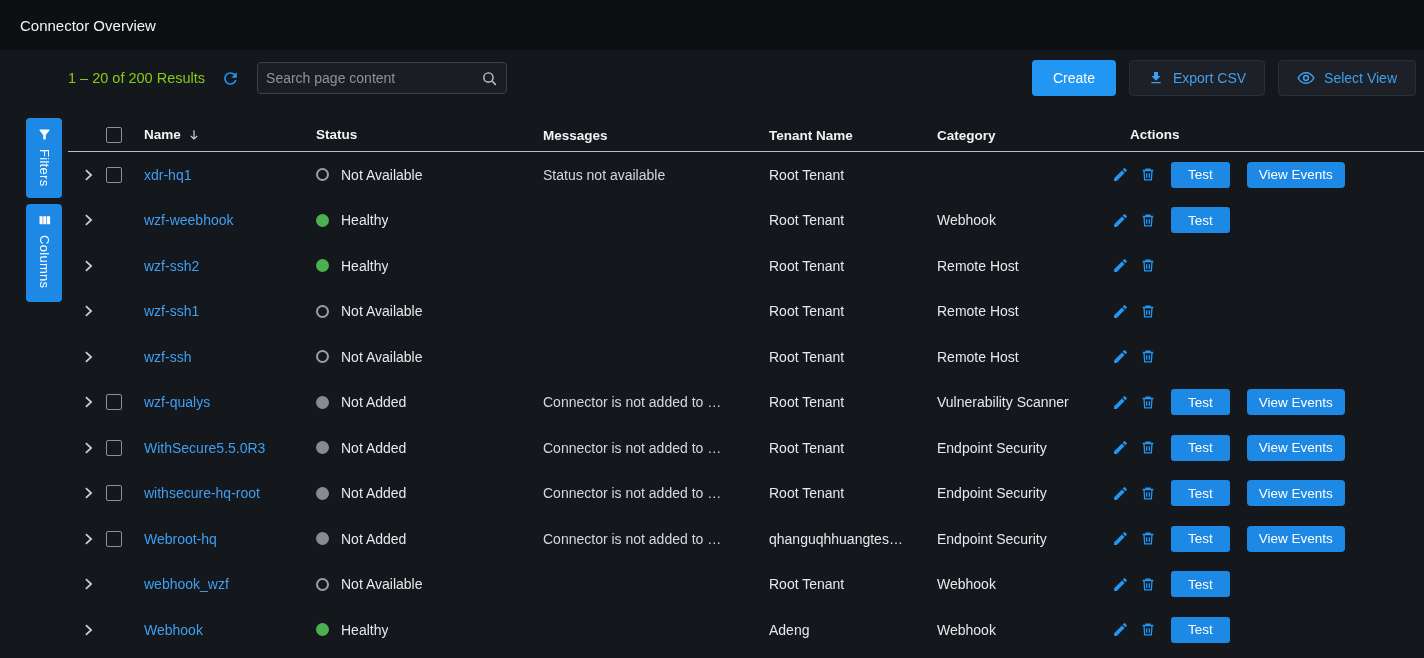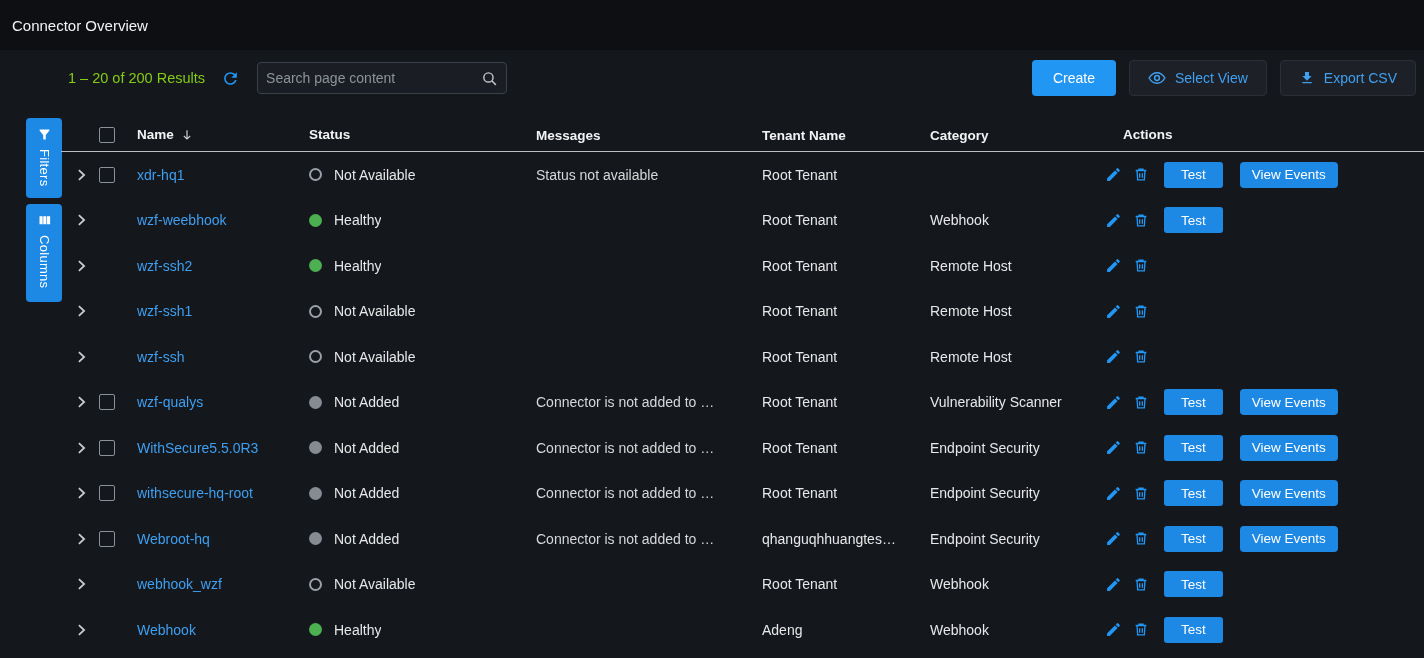--- a/index.html
+++ b/index.html
@@ -1,40 +1,40 @@
 <!DOCTYPE html>
 <html><head>
 <meta charset="utf-8">
 <style>
   * { margin:0; padding:0; box-sizing:border-box; }
   html,body { background:#0d0f12; }
   body { font-family:"Liberation Sans","DejaVu Sans",sans-serif; }
   .page { position:relative; width:1424px; height:658px; background:#14171c; overflow:hidden; }
   .top-strip { position:absolute; top:0; left:0; right:0; height:50px; background:#0d0f12; }
-  .page-title { position:absolute; top:17px; left:12px; color:#f2f3f4; font-size:15px; font-weight:500; }
+  .page-title { position:absolute; top:17px; left:20px; color:#f2f3f4; font-size:15px; font-weight:500; }
 
   
   .toolbar { position:absolute; top:60px; left:0; right:0; height:36px; display:flex; align-items:center; }
   .results-text { margin-left:68px; color:#84cc16; font-size:14.5px; white-space:nowrap; }
   .refresh-btn { margin-left:14px; width:22px; height:22px; display:flex; align-items:center; justify-content:center; cursor:pointer; background:none; border:none; }
   .search-box { margin-left:16px; width:250px; height:32px; background:#1a1e24; border:1px solid #3b4149; border-radius:4px; display:flex; align-items:center; padding:0 8px; }
   .search-box input { flex:1; background:transparent; border:none; outline:none; color:#d6d9dc; font-size:14px; font-family:inherit; }
   .search-box input::placeholder { color:#8d939a; }
   .toolbar-right { margin-left:auto; margin-right:8px; display:flex; align-items:center; gap:13px; }
   .btn-primary { height:36px; padding:0 21px; background:#2196f3; color:#ffffff; font-size:14px; border:none; border-radius:4px; cursor:pointer; font-family:inherit;margin-left:48px; }
   .btn-dark { height:36px; padding:0 18px; background:#1d2127; border:1px solid #2a2f36; border-radius:4px; color:#3f9ff0; font-size:14px; display:flex; align-items:center; gap:9px; cursor:pointer; font-family:inherit; }
 
   
   .side-tab { position:absolute; left:26px; width:36px; background:#1e88e5; border-radius:4px; display:flex; flex-direction:column; align-items:center; padding:9px 0 11px 0; cursor:pointer; }
   .side-tab .v-label { writing-mode:vertical-rl; color:#ffffff; font-size:13px; margin-top:7px; letter-spacing:0.3px; }
   .tab-filters { top:118px; min-height:76px; }
   .tab-columns { top:204px; min-height:98px; }
 
   
-  .table { position:absolute; top:118px; left:61px; right:0; }
+  .table { position:absolute; top:118px; left:68px; right:0; }
   .thead { display:flex; align-items:center; height:34px; border-bottom:1px solid #b9bec4; }
   .thead .hlabel { color:#f2f3f5; font-size:13.5px; font-weight:700; }
   .row { display:flex; align-items:center; height:45.5px; }
   .col-expand { width:34px; display:flex; align-items:center; padding-left:14px; }
   .col-check { width:34px; display:flex; align-items:center; padding-left:4px; }
   .col-name { width:180px; padding-left:8px; display:flex; align-items:center; gap:6px; }
   .col-status { width:227px; display:flex; align-items:center; gap:12px; }
   .col-messages { width:226px; }
   .col-tenant { width:168px; }
   .col-category { width:175px; }
@@ -80,34 +80,34 @@
         <svg width="17" height="17" viewBox="0 0 24 24" fill="none" stroke="#c3c7cc" stroke-width="2">
             <circle cx="10.5" cy="10.5" r="6.5"></circle>
             <line x1="15.5" y1="15.5" x2="21" y2="21"></line>
           </svg>
       </span>
     </div>
     <div class="toolbar-right">
       <button class="btn-primary">Create</button>
       <button class="btn-dark">
         <span>
+          <svg width="16" height="16" viewBox="0 0 24 24">
+              <path fill="#3f9ff0" d="M19 9h-4V3H9v6H5l7 7 7-7zM5 18v2h14v-2H5z"></path>
+            </svg>
+        </span>
+        <span>Export CSV</span>
+      </button>
+      <button class="btn-dark">
+        <span>
           <svg width="18" height="18" viewBox="0 0 24 24" fill="none" stroke="#3f9ff0" stroke-width="2">
               <path d="M1.5 12S5.5 5 12 5s10.5 7 10.5 7-4 7-10.5 7S1.5 12 1.5 12z"></path>
               <circle cx="12" cy="12" r="3.2"></circle>
             </svg>
         </span>
         <span>Select View</span>
-      </button>
-      <button class="btn-dark">
-        <span>
-          <svg width="16" height="16" viewBox="0 0 24 24">
-              <path fill="#3f9ff0" d="M19 9h-4V3H9v6H5l7 7 7-7zM5 18v2h14v-2H5z"></path>
-            </svg>
-        </span>
-        <span>Export CSV</span>
       </button>
     </div>
   </div>
 
   <div class="side-tab tab-filters">
     <span>
       <svg width="15" height="15" viewBox="0 0 24 24">
           <path fill="#ffffff" d="M4.25 5.61C6.27 8.2 10 13 10 13v6c0 .55.45 1 1 1h2c.55 0 1-.45 1-1v-6s3.72-4.8 5.74-7.39C20.25 4.95 19.78 4 18.95 4H5.04c-.83 0-1.3.95-.79 1.61z"></path>
         </svg>
     </span>

